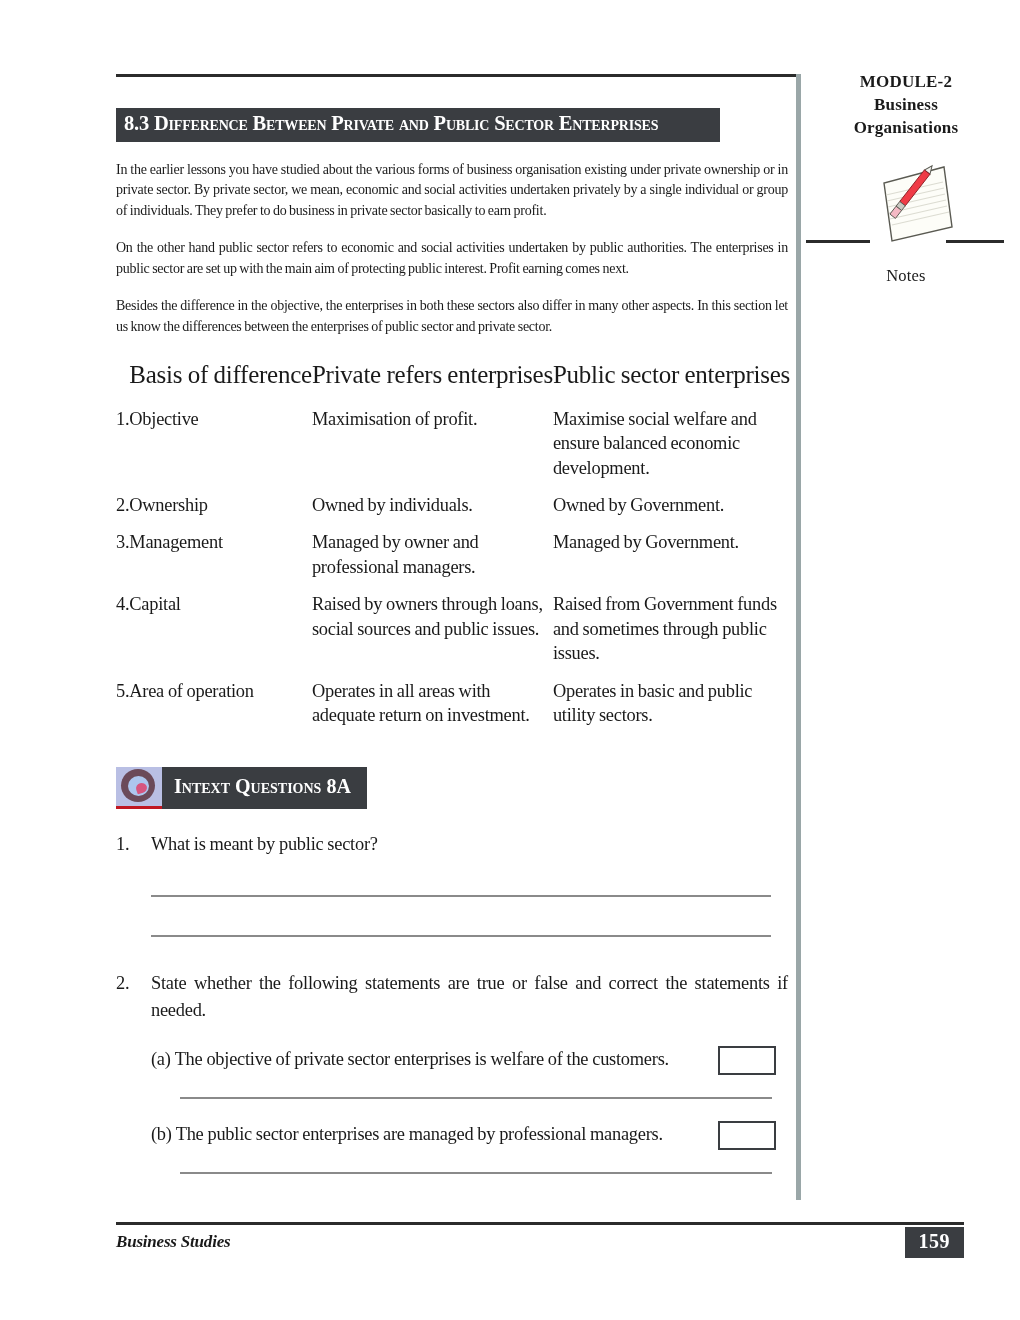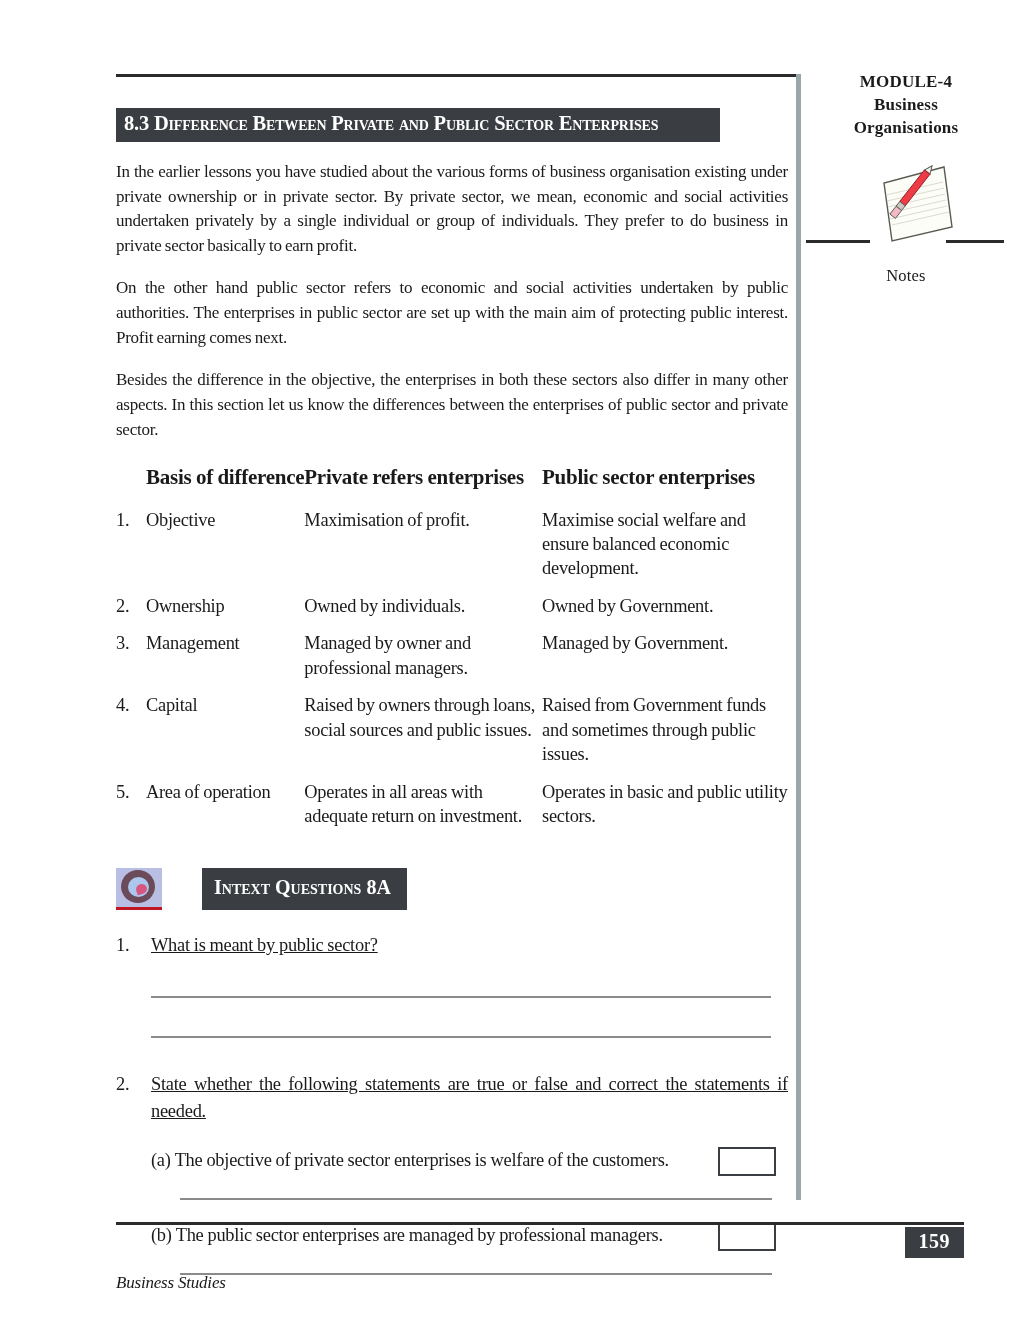--- a/index.html
+++ b/index.html
@@ -55,21 +55,21 @@
     font-weight: bold;
     font-size: 20.5px;
     letter-spacing: -0.2px;
     line-height: 1.05;
     white-space: nowrap;
   }
   .section-banner .num { font-variant: normal; }
 
   
   .para {
-    font-size: 17px;
+    font-size: 14px;
     line-height: 1.47;
     text-align: justify;
     margin: 17px 0 0 0;
     letter-spacing: -0.25px;
     word-spacing: -0.6px;
   }
   .para.first { margin-top: 18px; }
 
   
   .cmp-table {
@@ -78,22 +78,22 @@
     border-collapse: collapse;
   }
   .cmp-table th, .cmp-table td {
     vertical-align: top;
     text-align: left;
     padding: 0;
     letter-spacing: -0.25px;
     word-spacing: -0.5px;
   }
   .cmp-table th {
-    font-weight: bold;
-    font-size: 21px;
+    font-weight: normal;
+    font-size: 25px;
     padding-bottom: 17px;
     line-height: 1.2;
     white-space: nowrap;
     margin-top: 39px;
   }
   .cmp-table td {
     font-size: 18.4px;
     line-height: 1.33;
     padding-bottom: 13px;
   }
@@ -146,35 +146,34 @@
     font-size: 20px;
     letter-spacing: 0px;
     padding: 6px 16px 8px 12px;
     line-height: 1.05;
     white-space: nowrap;
     align-self: center;
     height: 42px;
     box-sizing: border-box;
     display: flex;
     align-items: center;
-    margin-left: 40px;
   }
   .intext-banner .num { font-variant: normal; }
 
   
   .q-list { margin-top: 22px; }
   .q-row {
     display: flex;
     font-size: 18.4px;
     line-height: 1.45;
     letter-spacing: -0.25px;
     word-spacing: -0.4px;
   }
   .q-num { width: 35px; flex: 0 0 35px; }
-  .q-text { flex: 1 1 auto; text-align: justify; text-decoration: underline; }
+  .q-text { flex: 1 1 auto; text-align: justify; }
 
   .answer-line {
     height: 2px;
     background: #8a8a8a;
     margin-left: 35px;
   }
   .al1 { width: 620px; margin-top: 38px; }
   .al2 { width: 620px; margin-top: 38px; }
 
   .q2 { margin-top: 33px; }
@@ -242,22 +241,22 @@
 
   
   .footer-rule {
     position: absolute;
     left: 116px; top: 1222px;
     width: 848px; height: 3px;
     background: #2b2b2b;
   }
   .footer-title {
     position: absolute;
-    left: 116px; top: 1273px;
-    font-weight: normal;
+    left: 116px; top: 1232px;
+    font-weight: bold;
     font-style: italic;
     font-size: 17px;
     letter-spacing: -0.2px;
   }
   .page-number {
     position: absolute;
     right: 56px; top: 1227px;
     background: #3a3d41;
     color: #ffffff;
     font-weight: bold;
@@ -369,21 +368,21 @@
         <span class="sub-text">The public sector enterprises are managed by professional managers.</span>
         <span class="ans-box"></span>
       </div>
       <div class="sub-line"></div>
 
     </div>
   </div>
 
   <div id="sidebar">
     <div class="module-title">
-      <div>MODULE-4</div>
+      <div>MODULE-2</div>
       <div>Business</div>
       <div>Organisations</div>
     </div>
 
     <div class="notes-icon-area">
       <svg width="200" height="92" viewBox="0 0 200 92">
 
         <polygon points="86,86 78,28 138,12 146,72" fill="#fdfdf8" stroke="#5a5a52" stroke-width="1.4"></polygon>
         <line x1="84" y1="64" x2="141" y2="51" stroke="#dcdcd2" stroke-width="1.2"></line>
         <line x1="83" y1="58" x2="140" y2="45" stroke="#dcdcd2" stroke-width="1.2"></line>

